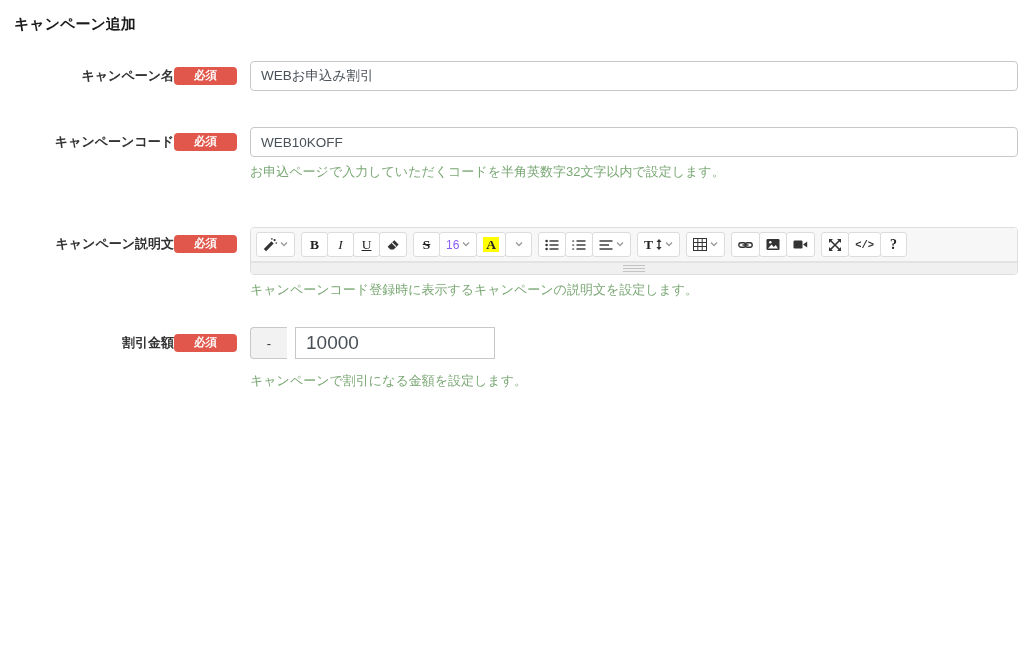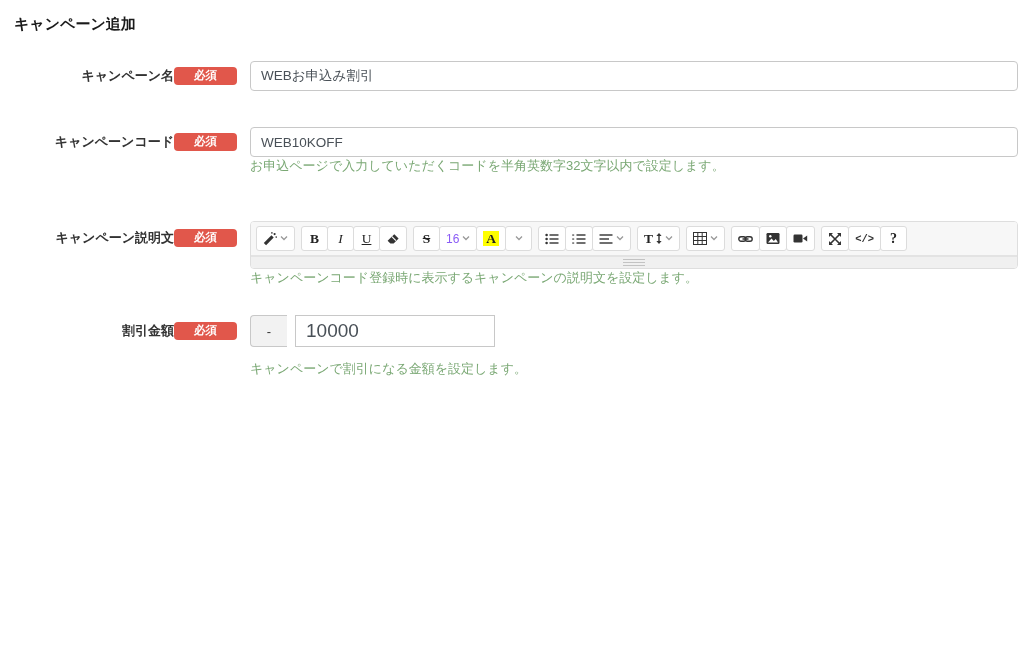--- a/index.html
+++ b/index.html
@@ -36,21 +36,21 @@
     padding: 3px 20px 4px; border-radius: 4px; line-height: 1; white-space: nowrap; text-align: center;
   }
 
   .ctrl { flex: 1 1 auto; margin-right: 6px; min-width: 0; }
 
   .text-input {
     width: 100%; height: 30px; border: 1px solid #c8c8c8; border-radius: 4px;
     padding: 0 10px; font-size: 13.5px; color: #495057; background: #fff;
     font-family: "Liberation Sans", "DejaVu Sans", sans-serif; outline: none;
   }
-  .helper { font-size: 13px; color: #7aa874; line-height: 17px; }
+  .helper { margin-top: 6px; font-size: 13px; color: #7aa874; line-height: 17px; }
 
   
   .editor { border: 1px solid #dedede; border-radius: 4px; background: #fff; overflow: hidden; }
   .toolbar {
     background: #f7f7f7; border-bottom: 1px solid #e3e3e3;
     padding: 4px 5px; display: flex; align-items: center; gap: 6px; white-space: nowrap;
   }
   .btn-group { display: flex; }
   .tbtn {
     height: 25px; min-width: 27px; padding: 0 6px;

